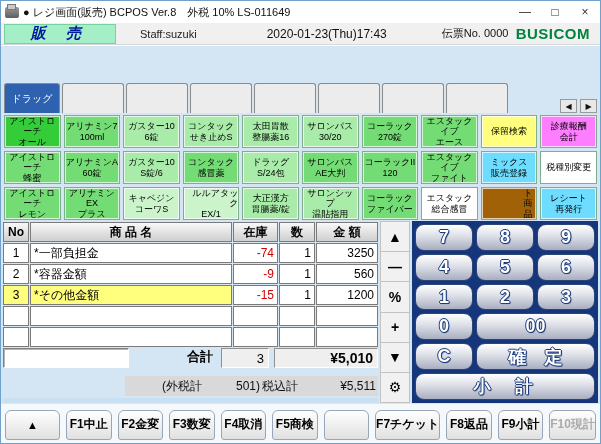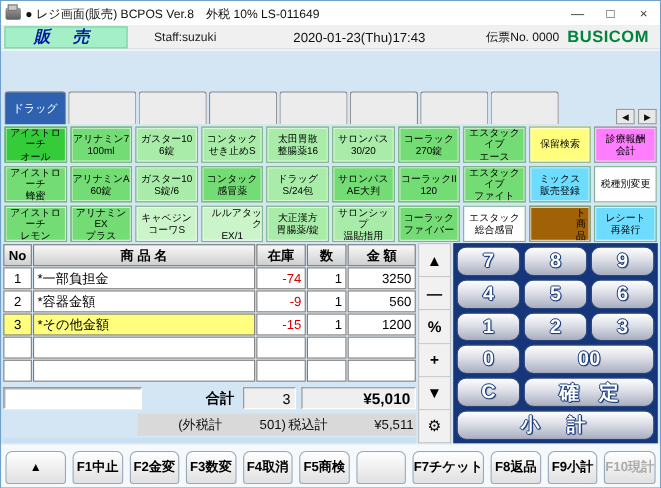--- a/index.html
+++ b/index.html
@@ -33,21 +33,21 @@
   
   .main{height:182px;display:flex;padding:0 2px;}
   .tablewrap{flex:1;display:flex;flex-direction:column;}
   .tgrid{display:grid;grid-template-columns:26px 1fr 45px 36px 62px;grid-auto-rows:20px;gap:1px;padding-top:1px;}
   .cell{border:1px solid #7b7b7b;background:#fff;font-size:12px;display:flex;align-items:center;padding:0 3px;overflow:hidden;}
   .cell.th{background:linear-gradient(180deg,#f8f8f8,#cfcfcf);font-weight:bold;justify-content:center;color:#000;}
   .cell.c-no{justify-content:center;}
   .cell.num{justify-content:flex-end;}
   .cell.red{color:#D40000;}
   .cell.hl{background:#FFFF7D;}
-  .totalsrow{height:28px;display:flex;align-items:center;margin-top:1px;}
+  .totalsrow{height:28px;display:flex;align-items:flex-start;margin-top:1px;}
   .inputbox{width:126px;height:20px;background:#fff;border:1px solid;border-color:#808080 #fff #fff #808080;box-shadow:inset 1px 1px 0 #b5b5b5;}
   .sum-label{margin-left:auto;font-size:13px;font-weight:bold;color:#000;margin-right:8px;}
   .sum-box{height:20px;background:#efefef;border:1px solid;border-color:#909090 #ffffff #ffffff #909090;display:flex;align-items:center;justify-content:flex-end;padding:0 4px;font-size:13px;}
   .sum-qty{width:48px;margin-right:5px;}
   .sum-amt{width:104px;font-weight:bold;font-size:14px;}
   .taxrow{height:20px;margin-left:122px;background:#D9D9D9;display:flex;align-items:center;justify-content:flex-end;font-size:12px;color:#111;padding:0 2px;}
   .taxrow .tax-val{width:58px;text-align:right;margin-right:2px;}
   .taxrow .tax-incl{width:78px;text-align:right;}
   .bluestrip{flex:1;background:#C9E0F3;margin-top:2px;}
   

